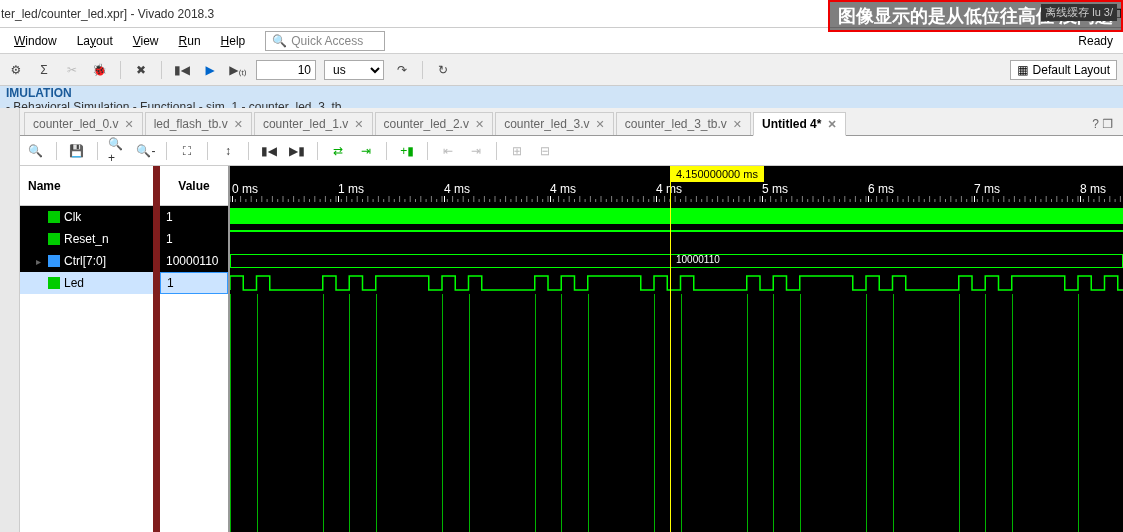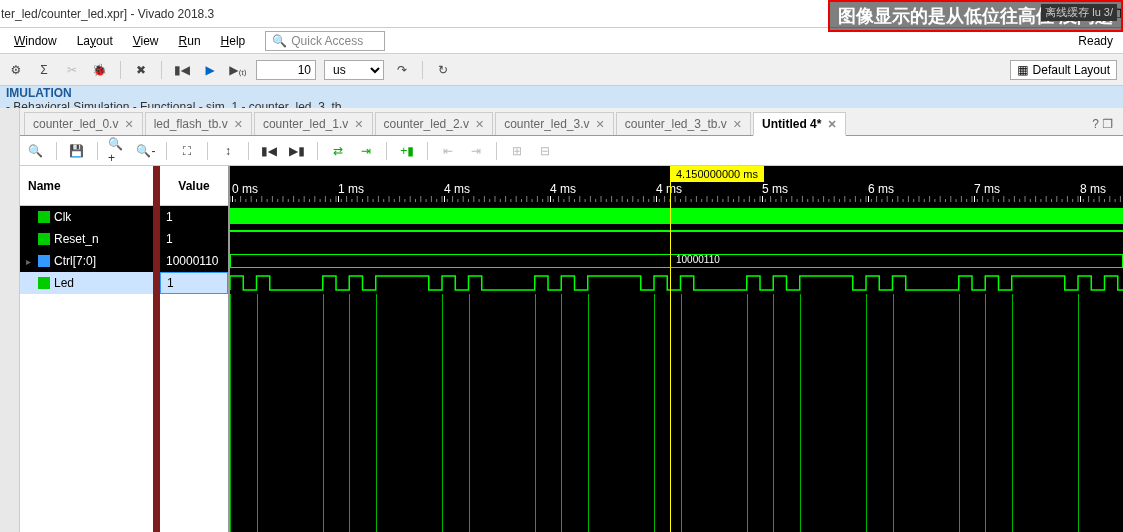--- a/index.html
+++ b/index.html
@@ -44,21 +44,21 @@
     .wave-toolbar { background: #fff; height: 30px; display: flex; align-items: center; padding: 0 6px; gap: 8px; border-bottom: 1px solid #ccc; }
     .wave-toolbar .tb-icon { color: #333; }
     
     .wave-container { flex: 1; display: flex; background: #000; position: relative; }
     
     .signal-panel { width: 210px; display: flex; background: #fff; }
     .name-col { width: 140px; border-right: 7px solid #7f1d1d; }
     .value-col { flex: 1; border-right: 2px solid #999; }
     .col-header { background: #fff; padding: 6px 8px; font-weight: bold; border-bottom: 1px solid #ccc; height: 40px; display: flex; align-items: center; }
     .value-col .col-header { justify-content: center; }
-    .signal-row { padding: 3px 6px; height: 22px; display: flex; align-items: center; gap: 4px; background: #fff; color: #000; }
+    .signal-row { padding: 3px 16px; height: 22px; display: flex; align-items: center; gap: 4px; background: #fff; color: #000; }
     .signal-row.black { background: #000; color: #fff; }
     .signal-row.selected { background: #cce4ff; }
     .signal-icon { width: 12px; height: 12px; display: inline-block; }
     .icon-green { background: #0c0; }
     .icon-blue { background: #39f; }
     .expand { color: #666; font-size: 10px; width: 8px; }
     .value-cell { padding: 3px 6px; height: 22px; display: flex; align-items: center; }
     .value-cell.black { background: #000; color: #fff; }
     .value-cell.selected { background: #cce4ff; color: #000; border: 1px solid #39f; }
     

